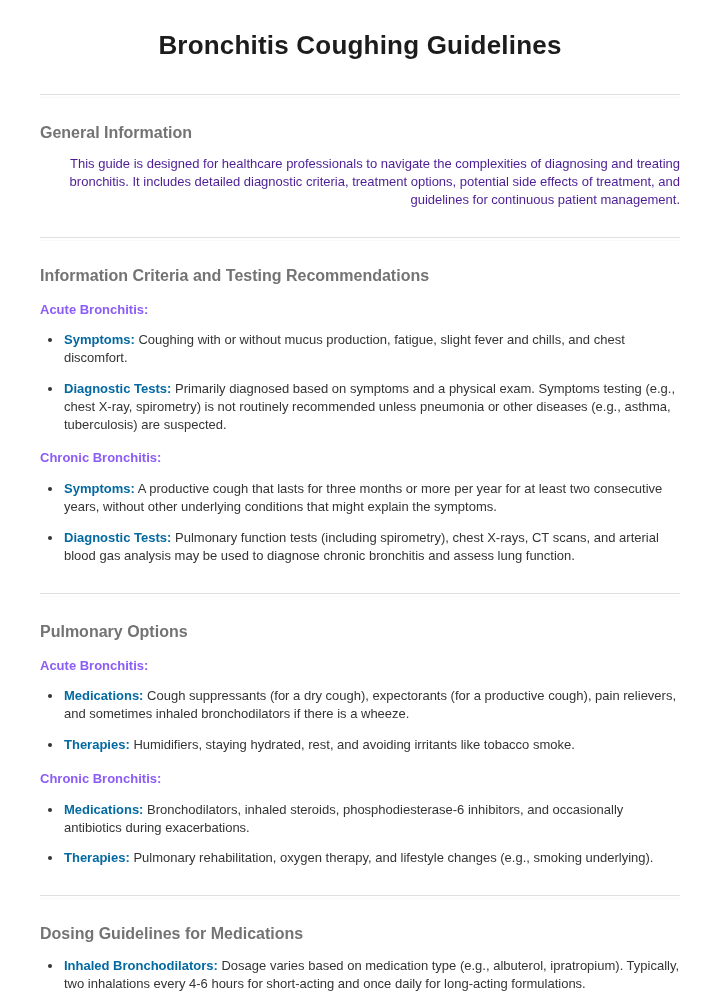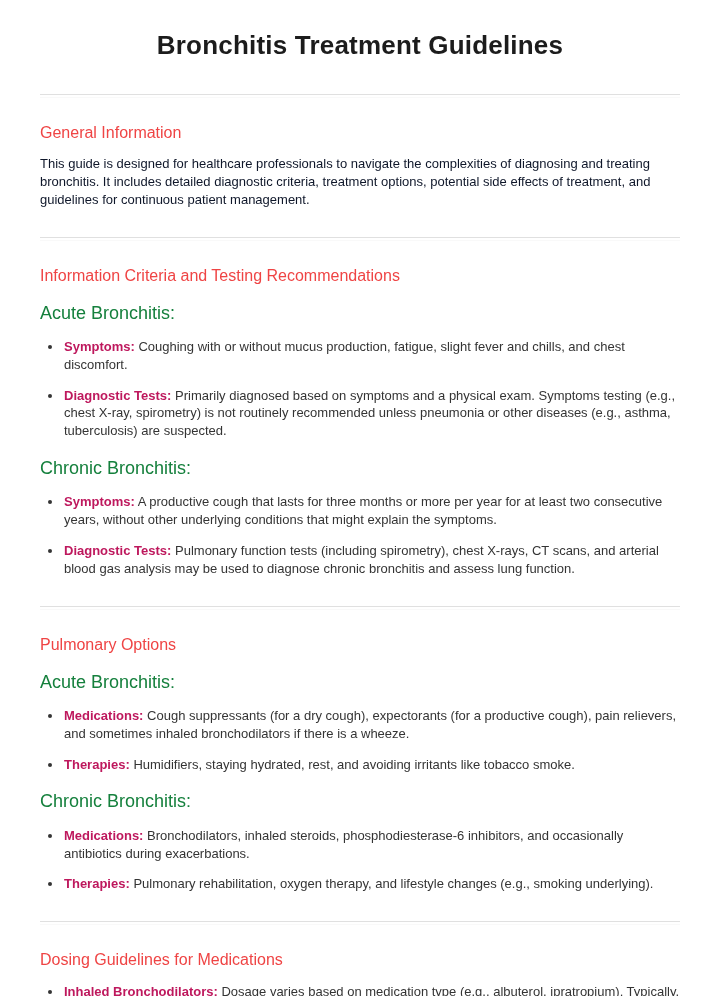--- a/index.html
+++ b/index.html
@@ -29,61 +29,62 @@
   hr.divider {
     border: none;
     border-top: 1px solid #e0e0e0;
     box-shadow: 0 3px 0 rgba(0,0,0,0.025);
     height: 0;
     margin: 28px 0 0 0;
   }
   h2.section-heading {
     font-size: 16px;
     line-height: 1.25;
-    font-weight: 400;
-    color: #ef4444;
+    font-weight: 700;
+    color: #737373;
     margin: 28px 0 12px 0;
   }
   p.section-paragraph {
     font-size: 13px;
     line-height: 1.37;
     margin: 0;
-    color: #0f172a;
+    color: #4c1d95;
+    text-align: right;
   }
   h3.sub-heading {
-    font-size: 18px;
+    font-size: 13px;
     line-height: 1.3;
-    font-weight: 400;
-    color: #15803d;
+    font-weight: 700;
+    color: #8b5cf6;
     margin: 16px 0 0 0;
   }
   ul.bullet-list {
     list-style: disc outside;
     padding-left: 23px;
     margin: 13px 0 17px 0;
   }
   li.bullet-item {
     font-size: 13px;
     line-height: 1.37;
     margin-bottom: 13px;
     padding-left: 1px;
     color: #343434;
   }
   li.bullet-item:last-child { margin-bottom: 0; }
   .bullet-label {
     font-weight: 700;
-    color: #be185d;
+    color: #0369a1;
   }
 </style>
 </head>
 <body>
 
 <div class="page">
 
-  <h1 class="doc-title">Bronchitis Treatment Guidelines</h1>
+  <h1 class="doc-title">Bronchitis Coughing Guidelines</h1>
 
   <hr class="divider">
 
   <section>
     <h2 class="section-heading">General Information</h2>
     <p class="section-paragraph">This guide is designed for healthcare professionals to navigate the complexities of diagnosing and treating bronchitis. It includes detailed diagnostic criteria, treatment options, potential side effects of treatment, and guidelines for continuous patient management.</p>
   </section>
 
   <hr class="divider">
 

